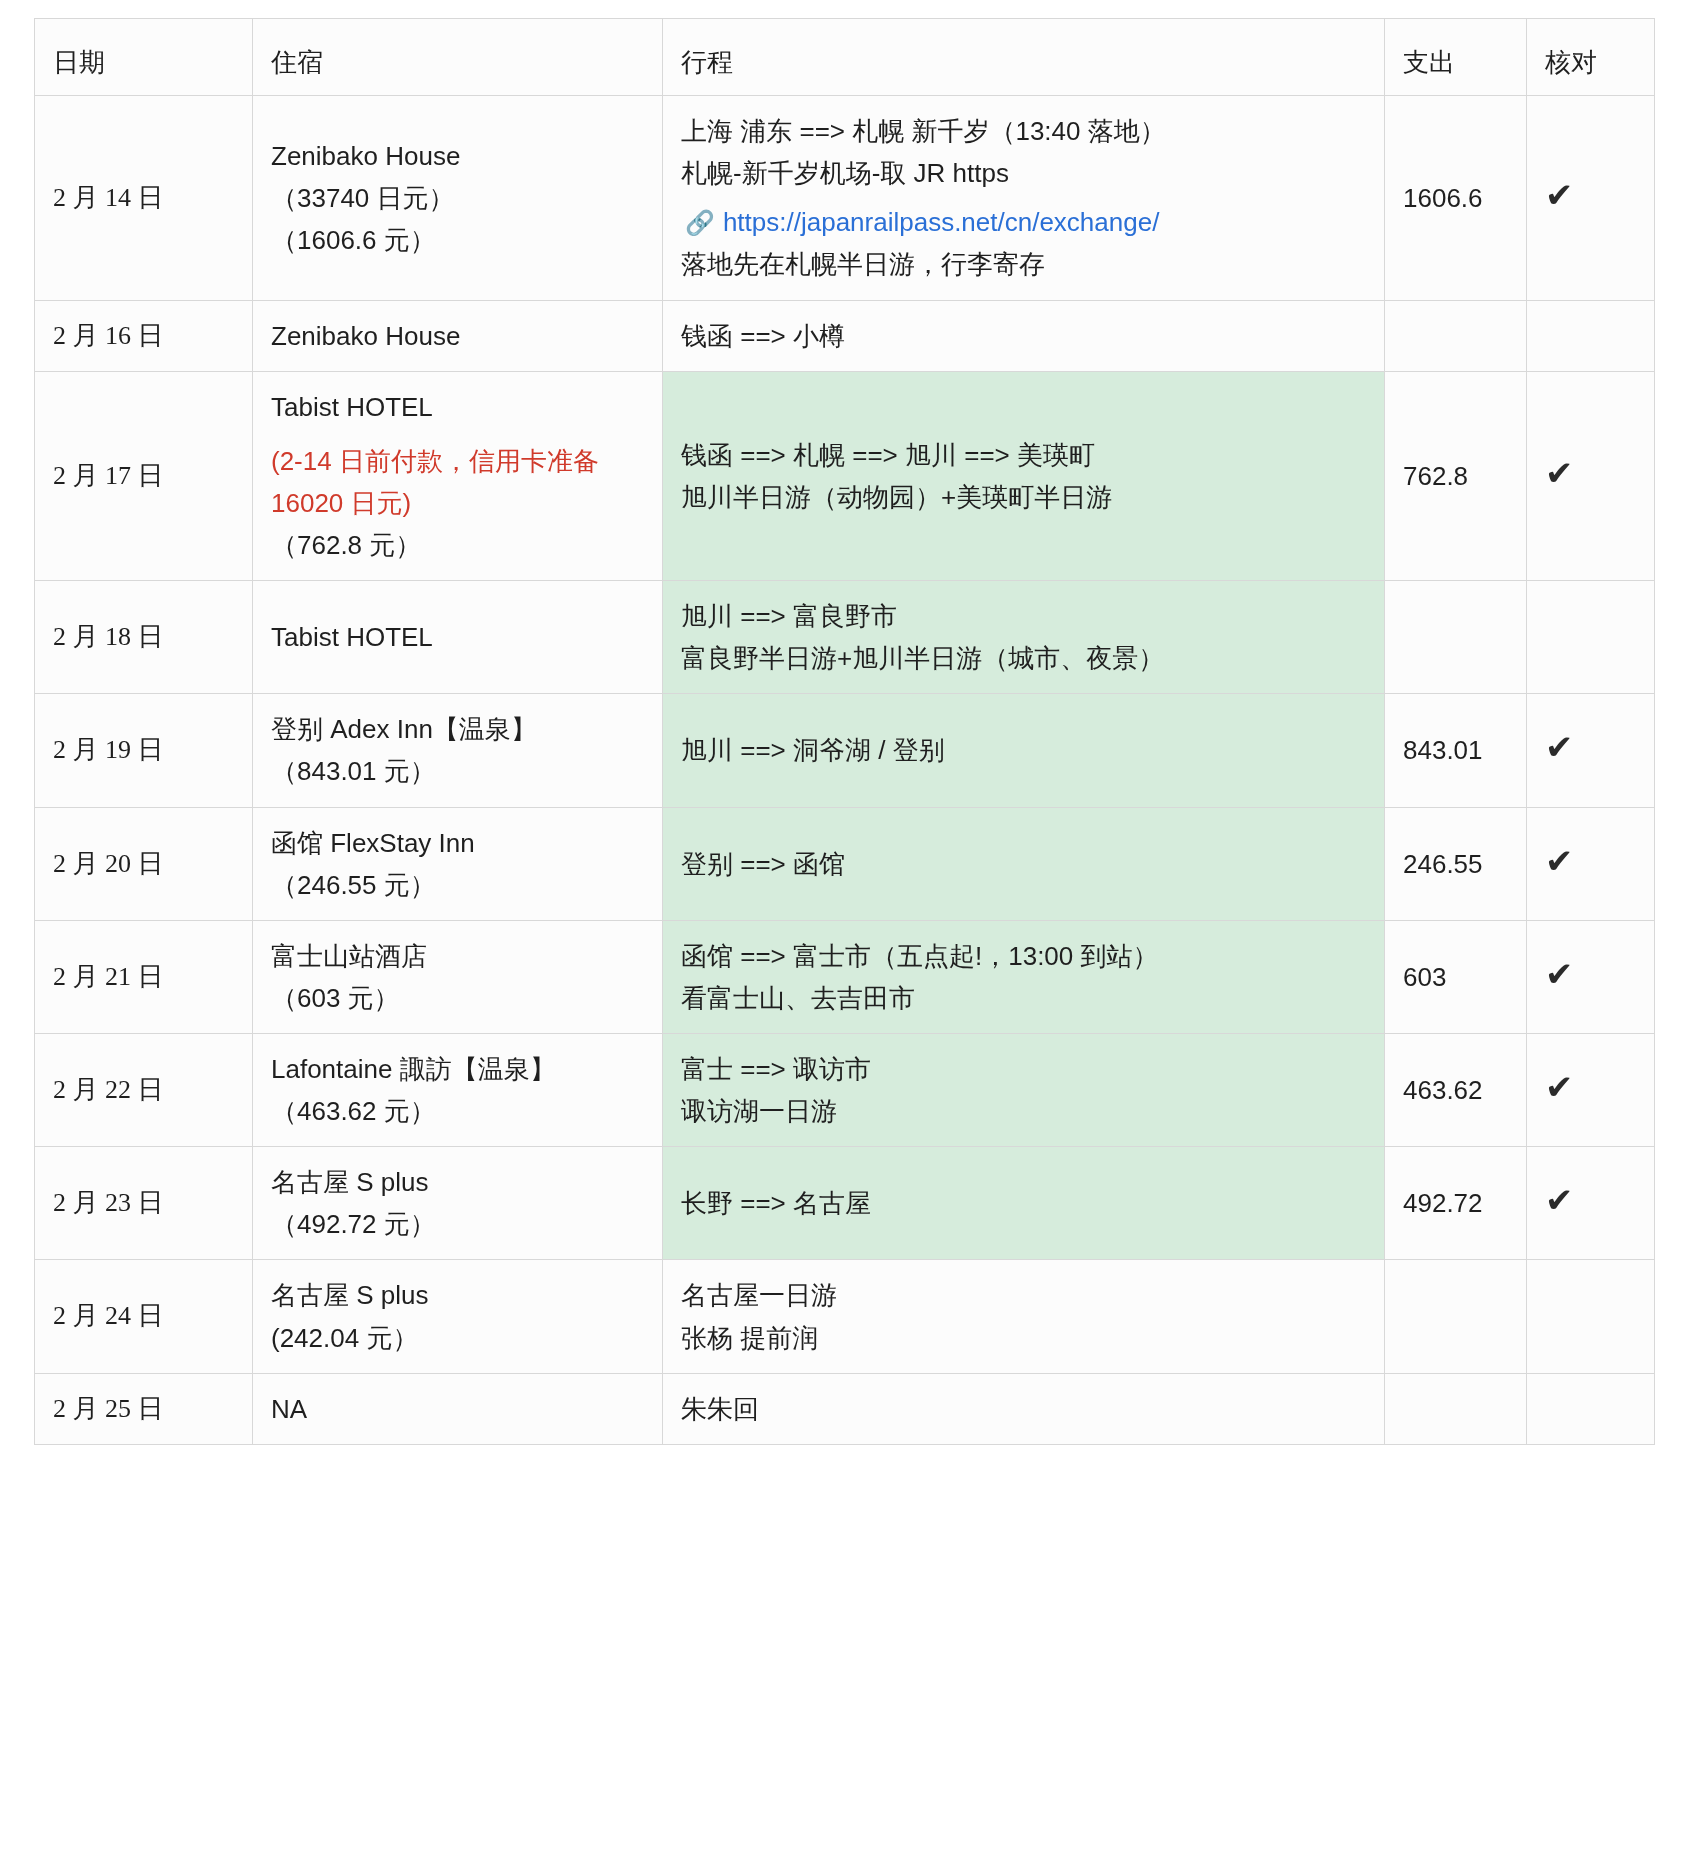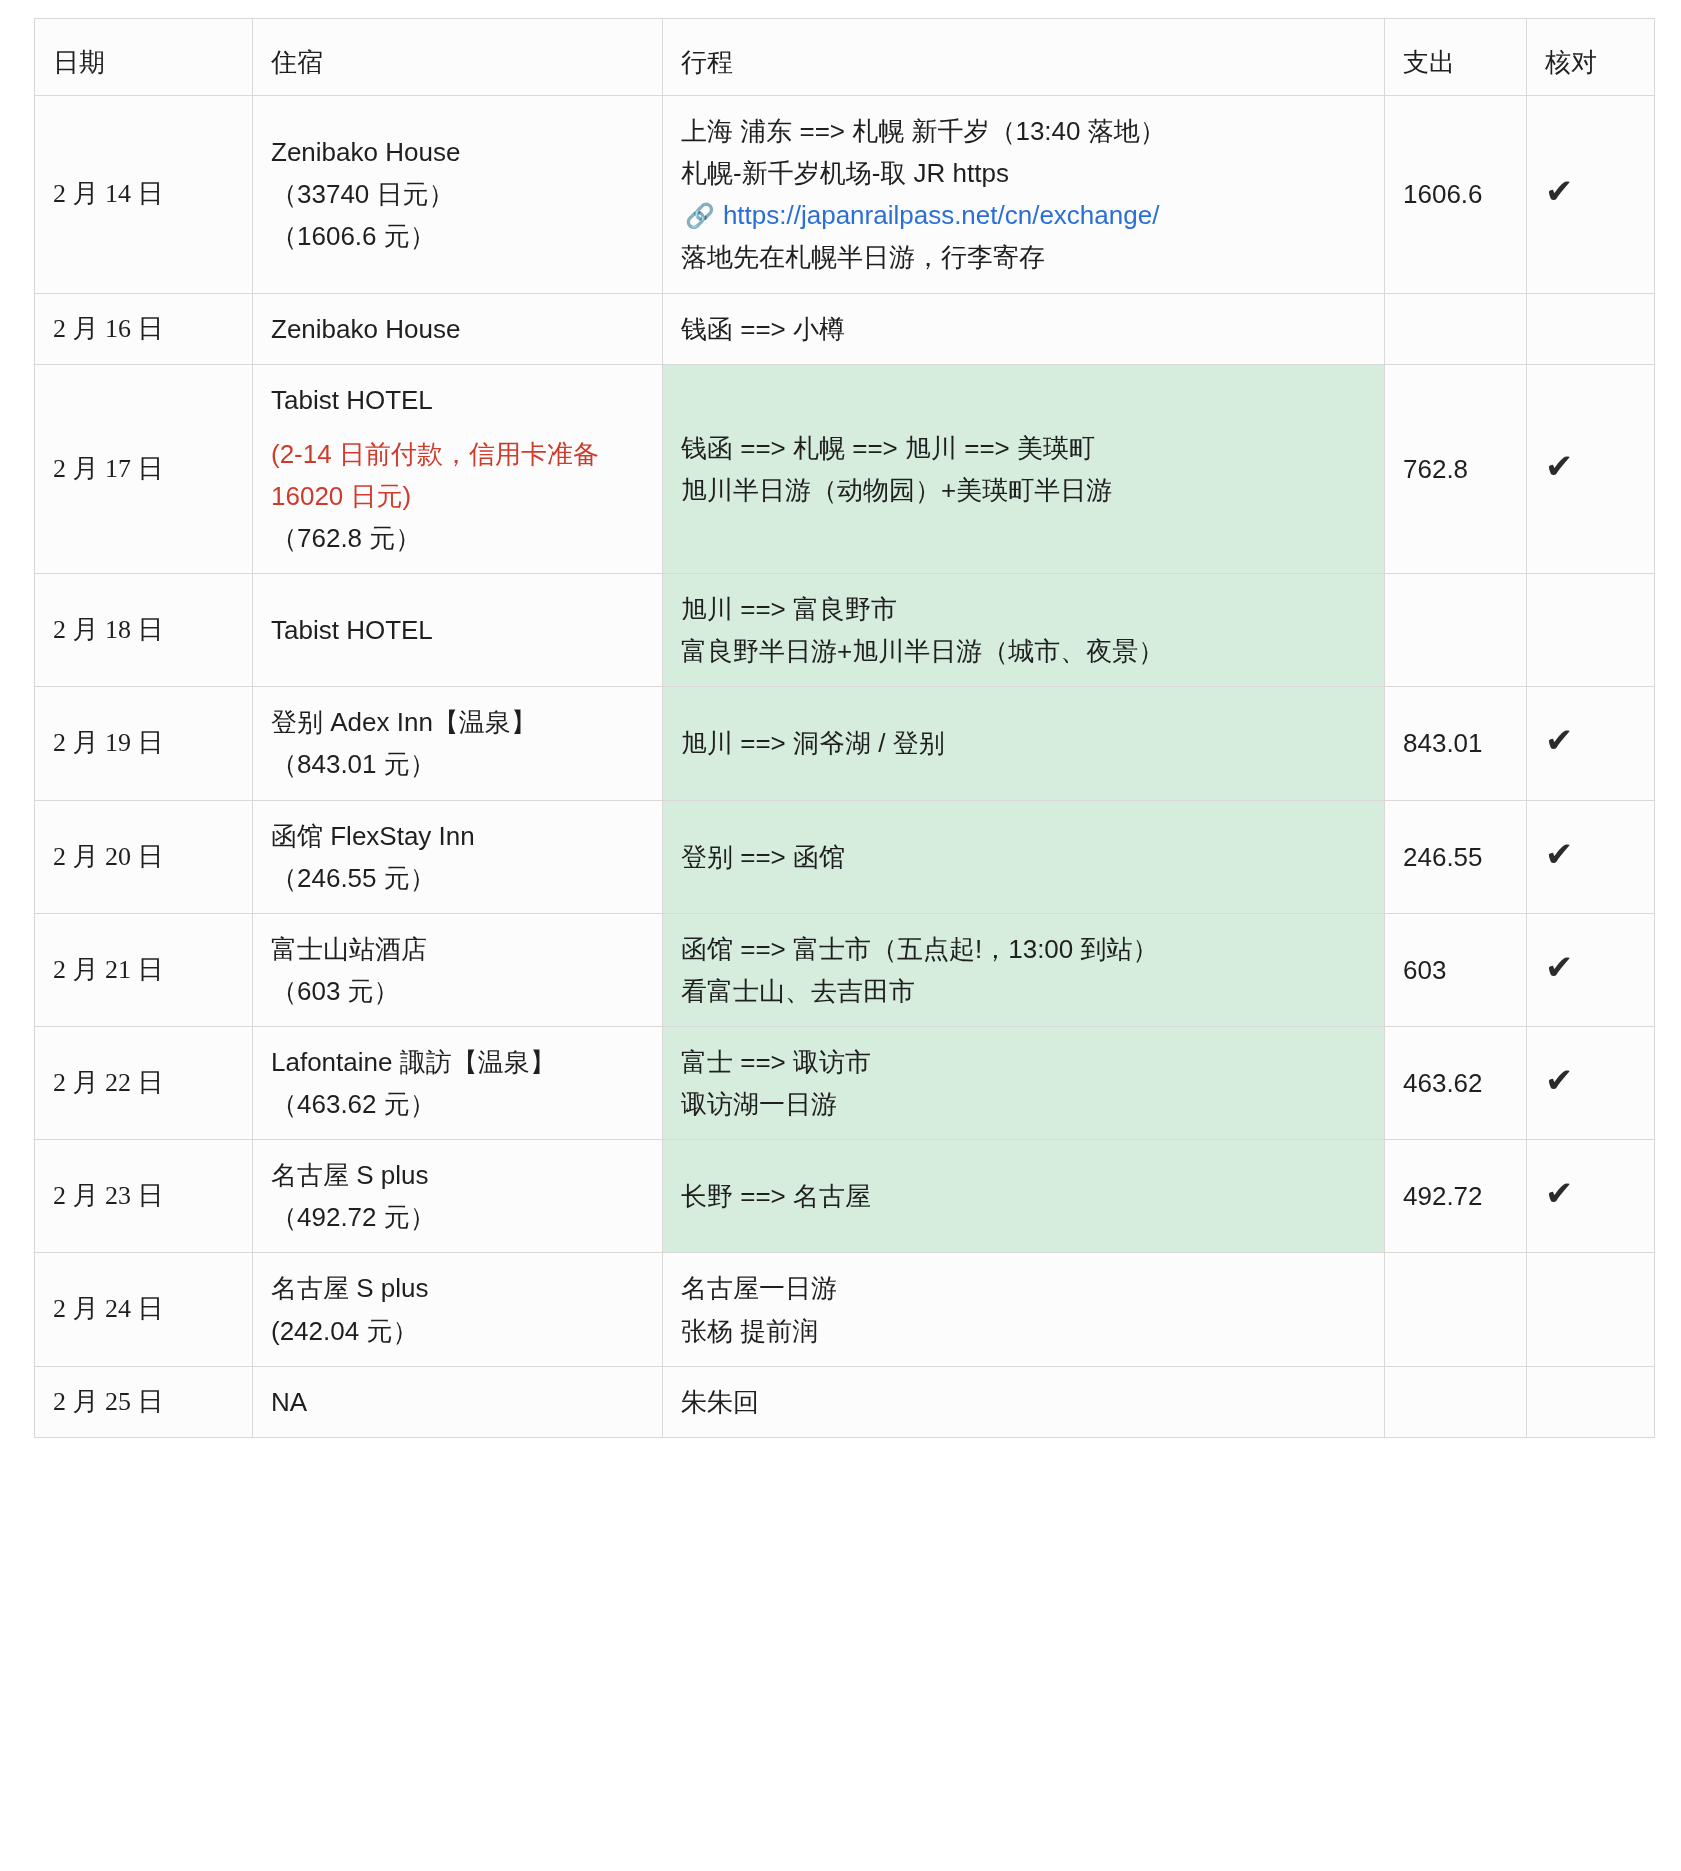--- a/index.html
+++ b/index.html
@@ -59,21 +59,21 @@
     color: #2a6fd6;
     text-decoration: none;
     word-break: break-all;
   }
   .link-icon {
     color: #6d9fe0;
     margin-right: 8px;
     font-size: 24px;
   }
   .line { display: block; }
-  .indent { padding-left: 4px; }
+  .indent { padding-left: 4px; margin-top: 7px; }
 </style>
 </head>
 <body>
 
 <div class="sheet">
   <table class="trip">
     <colgroup>
       <col class="c-date">
         <col class="c-stay">
         <col class="c-route">

